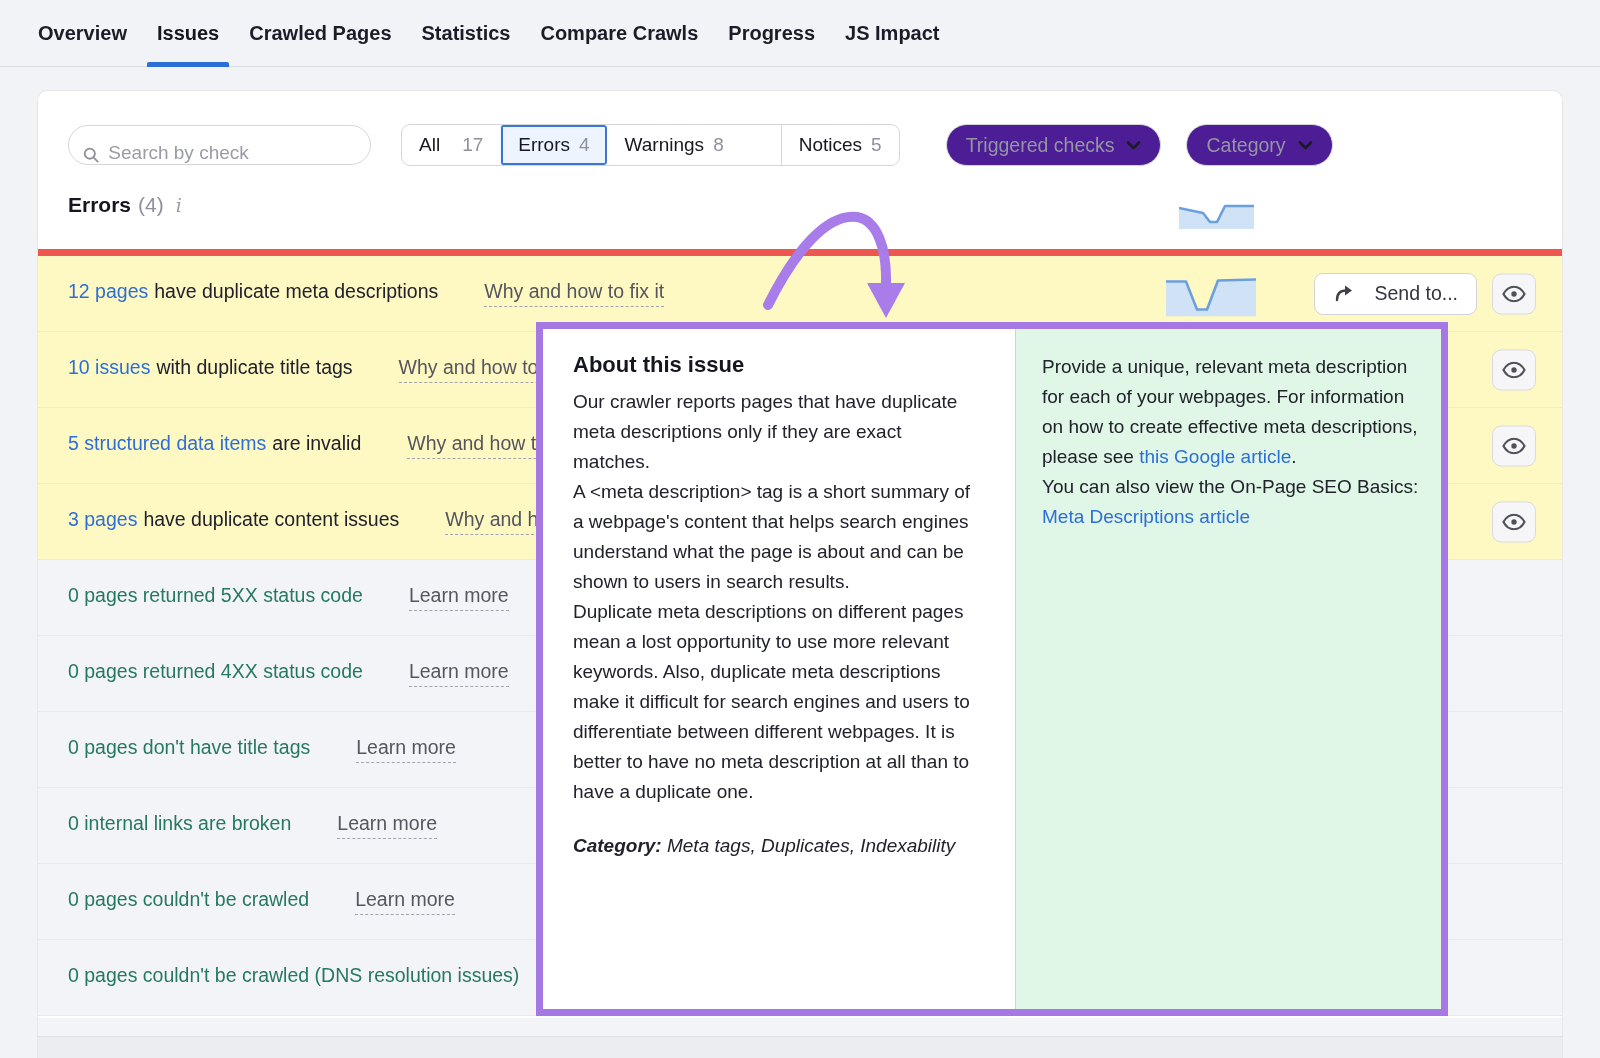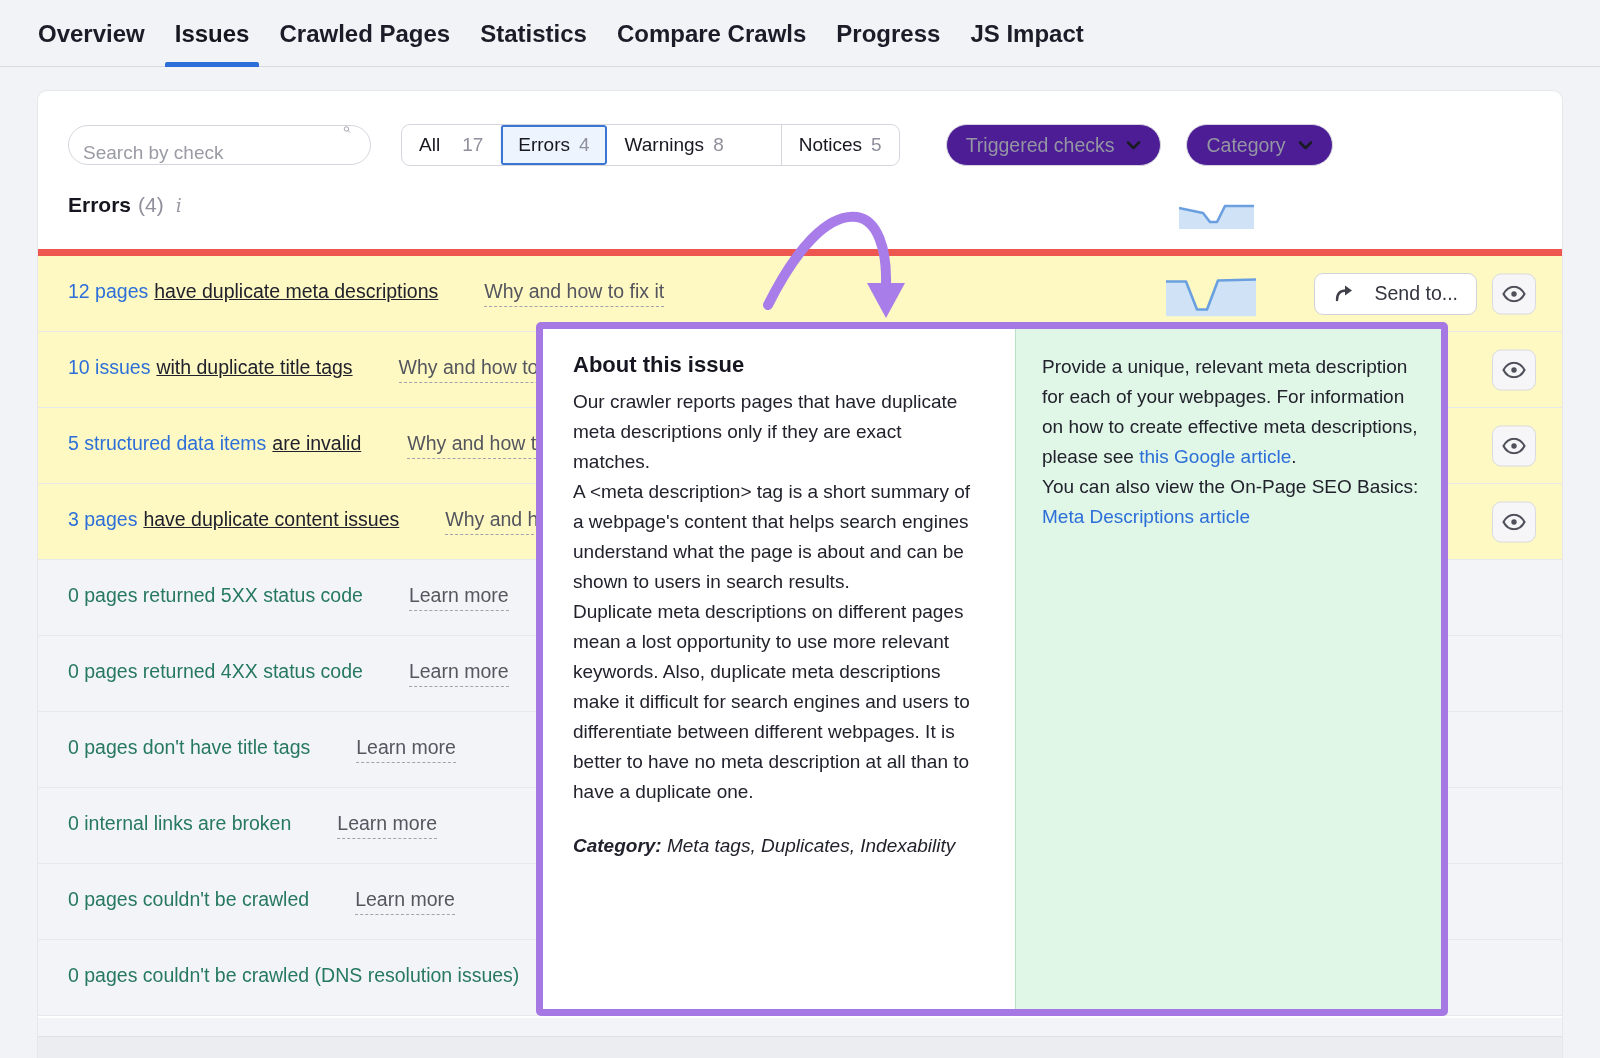--- a/index.html
+++ b/index.html
@@ -16,37 +16,37 @@
     --red:#ee5650; --mint:#e0f6e7; --spark-fill:#cfe2f6; --spark-line:#6ba0e0;
     --gray:#8f909b; --dark:#1e1f29; --link-gray:#54555e;
     --row-ok-bg:#f3f4f7; --border:#d5d6dd; --divider:#e8e9ed;
   }
   
   .nav {
     position:absolute; left:0; top:0; width:1600px; height:67px;
     border-bottom:1px solid #d9dbe0; display:flex; align-items:center;
     gap:30px; padding-left:38px;
   }
-  .tab { font-size:24px; font-weight:600; color:#1b1c27; position:relative;
+  .tab { font-size:20px; font-weight:600; color:#1b1c27; position:relative;
          height:67px; line-height:67px; cursor:pointer; white-space:nowrap; }
   .tab.active { color:#15161f; }
   .tab.active::after { content:""; position:absolute; left:-10px; right:-10px;
          bottom:0; height:5px; background:var(--blue); border-radius:2px 2px 0 0; }
   
   .card {
     position:absolute; left:37px; top:90px; width:1526px; height:968px;
     background:#fff; border:1px solid #e6e7eb; border-bottom:none;
     border-radius:10px 10px 0 0; overflow:hidden;
   }
   
   .toolbar { position:absolute; left:0; top:33px; width:100%; height:42px;
     display:flex; align-items:center; padding:0 30px; }
   .searchbox { width:303px; height:40px; border:1px solid var(--border);
     border-radius:20px; display:flex; align-items:flex-end; padding:0 14px; gap:9px;
-    background:#fff;flex-direction:column; }
+    background:#fff; }
   .searchbox input { border:none; outline:none; font-size:19px; width:100%;
     font-family:"Liberation Sans",sans-serif; color:#3a3b44; background:transparent; }
   .searchbox input::placeholder { color:#9a9ba5; }
   .segmented { display:flex; height:42px; border:1px solid var(--border);
     border-radius:9px; margin-left:30px; background:#fff; }
   .segment { display:flex; align-items:center; gap:9px; padding:0 17px;
     font-size:19px; color:#16171f; cursor:pointer; border-left:1px solid var(--border);
     white-space:nowrap; }
   .segment:first-child { border-left:none; border-radius:8px 0 0 8px;gap:22px; }
   .segment:last-child { border-radius:0 8px 8px 0;margin-left:40px; }
@@ -71,41 +71,41 @@
   
   .redline { position:absolute; left:0; top:158px; width:100%; height:7px;
     background:var(--red); }
   
   .rows { position:absolute; left:0; top:165px; width:100%; }
   .row { height:76px; display:flex; align-items:center; padding:0 26px 0 30px;
     border-bottom:1px solid var(--divider); position:relative; background:#fef9c3; }
   .row-ok { background:var(--row-ok-bg); }
   .row-text { font-size:19.5px; white-space:nowrap; display:flex; align-items:baseline; }
   .count-link { color:var(--blue); cursor:pointer; }
-  .rest { color:#20212c; margin-left:6px;text-decoration:underline; }
+  .rest { color:#20212c; margin-left:6px; }
   .ok-text { color:var(--green); }
   .dashed-link { color:var(--link-gray); margin-left:46px;
     border-bottom:1px dashed #a2a3ac; padding-bottom:3px; cursor:pointer; }
   .row-ok .dashed-link { color:#55565f; }
   .row-spark { position:absolute; right:306px; top:50%; transform:translateY(-50%); }
   .send-btn { position:absolute; right:85px; top:50%; transform:translateY(-50%);
     height:42px; display:flex; align-items:center; gap:20px; padding:0 18px;
     background:#fff; border:1px solid #d2d3da; border-radius:9px; font-size:19.5px;
     color:#33343e; cursor:pointer; font-family:"Liberation Sans",sans-serif; }
   .eye-btn { position:absolute; right:26px; top:50%; transform:translateY(-50%);
     width:44px; height:41px; background:#f6f6f9; border:1px solid #d9dae0;
     border-radius:9px; display:flex; align-items:center; justify-content:center;
     cursor:pointer; }
   .strip1 { position:absolute; left:0; top:927px; width:100%; height:19px;
     background:var(--row-ok-bg); border-bottom:1px solid #e0e1e6;}
   .strip2 { position:absolute; left:0; top:946px; width:100%; height:22px;
     background:#ebedf0; }
   
   .popup { position:absolute; left:536px; top:322px; width:912px; height:694px;
-    border:7px solid var(--purple); border-radius:5px; background:#7f1d1d;
+    border:7px solid var(--purple); border-radius:0; background:#7f1d1d;
     display:flex; z-index:20; overflow:hidden; }
   .popup-left { width:472px; padding:23px 44px 20px 30px; background:#fff; }
   .popup-right { flex:1; background:var(--mint); border-left:1px solid #b9e2c4;
     padding:23px 18px 20px 26px; }
   .popup h3 { font-size:22px; font-weight:700; color:#15161f; margin:0 0 9px; }
   .popup-body { font-size:19px; line-height:30px; color:#21222c; }
   .cat-block { margin-top:24px; font-size:19px; line-height:30px; color:#21222c;font-style:italic; }
   .cat-label { font-weight:700; }
   .plink { color:var(--blue); cursor:pointer; }
   

